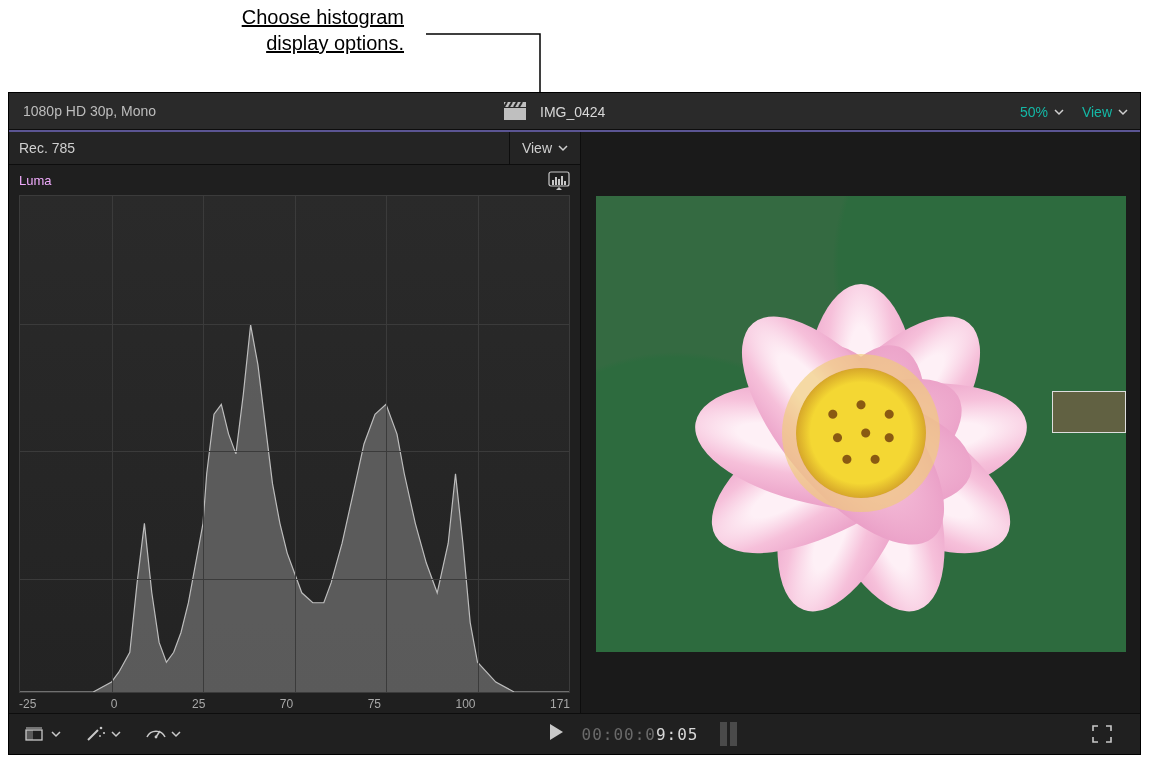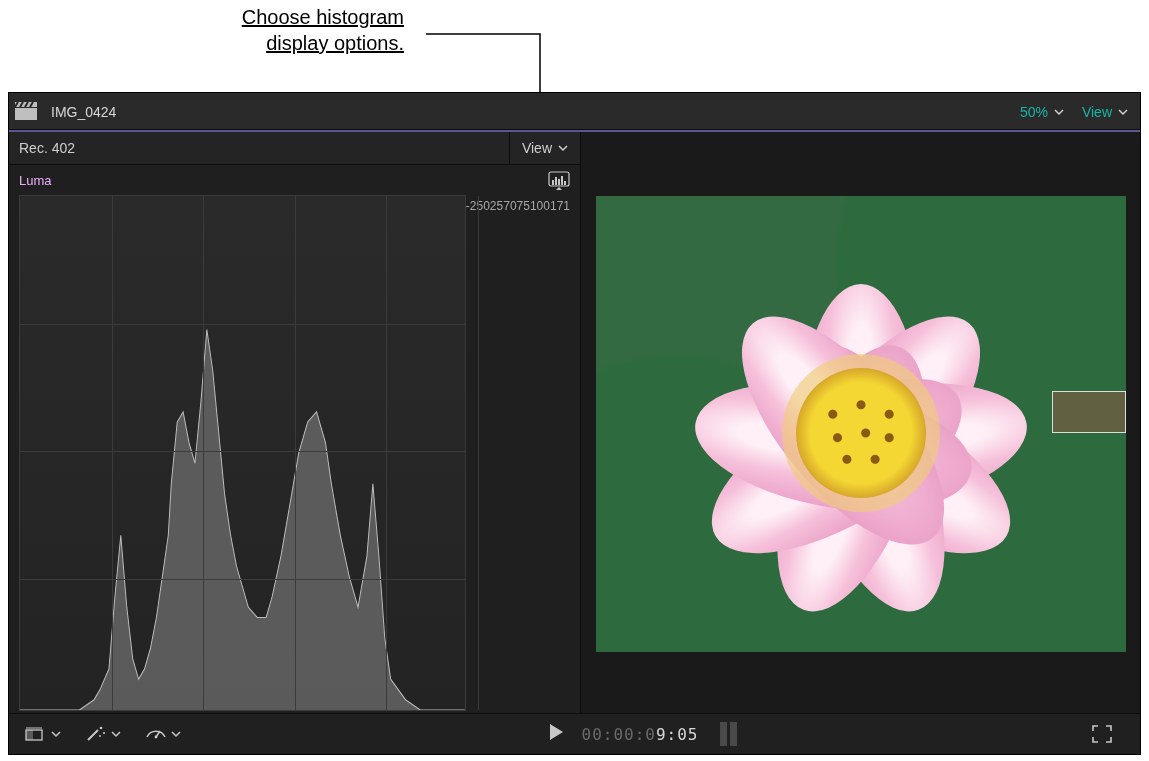--- a/index.html
+++ b/index.html
@@ -151,21 +151,21 @@
   .hist-head .spacer { flex: 1; }
   .hist-options-icon {
     width: 22px; height: 18px;
     display: inline-block;
     cursor: default;
   }
   .hist-plot-wrap {
     flex: 1;
     padding: 0 10px 4px 10px;
     display: flex;
-    flex-direction: row;
+    flex-direction: column;
   }
   .hist-plot {
     flex: 1;
     position: relative;
     border: 1px solid #3b3b3b;
     background: linear-gradient(#2a2a2a, #232323);
   }
   .hist-grid-v, .hist-grid-h {
     position: absolute;
     background: #3b3b3b;
@@ -310,20 +310,21 @@
     <div class="callout-text">Choose histogram
 display options.</div>
   </div>
   <svg class="callout-line" width="560" height="210" style="left:420px; top:30px;">
     <path d="M 6 4 L 120 4 L 120 168" stroke="#000" stroke-width="1.5" fill="none"></path>
   </svg>
 
   <div class="app">
 
     <div class="topbar">
+      <div class="topbar-left">1080p HD 30p, Mono</div>
       <div class="topbar-right">
         <span class="clap-icon">
           <svg width="22" height="18" viewBox="0 0 22 18">
             <rect x="0" y="6" width="22" height="12" fill="#bfbfbf"></rect>
             <polygon points="0,0 22,0 22,5 0,5" fill="#bfbfbf"></polygon>
             <line x1="3" y1="0" x2="0" y2="5" stroke="#2a2a2a" stroke-width="2"></line>
             <line x1="8" y1="0" x2="5" y2="5" stroke="#2a2a2a" stroke-width="2"></line>
             <line x1="13" y1="0" x2="10" y2="5" stroke="#2a2a2a" stroke-width="2"></line>
             <line x1="18" y1="0" x2="15" y2="5" stroke="#2a2a2a" stroke-width="2"></line>
           </svg>
@@ -348,21 +349,21 @@
         </span>
       </div>
     </div>
 
     <div class="purple-line"></div>
 
     <div class="body-row">
 
       <div class="left-panel">
         <div class="left-header">
-          <div class="title">Rec. 402</div>
+          <div class="title">Rec. 785</div>
           <div class="view-btn">
             <span>View</span>
             <span class="chev">
               <svg width="10" height="10" viewBox="0 0 10 10">
                   <path d="M1 3 L5 7 L9 3" stroke="#cfcfcf" stroke-width="1.5" fill="none"></path>
                 </svg>
             </span>
           </div>
         </div>
 

